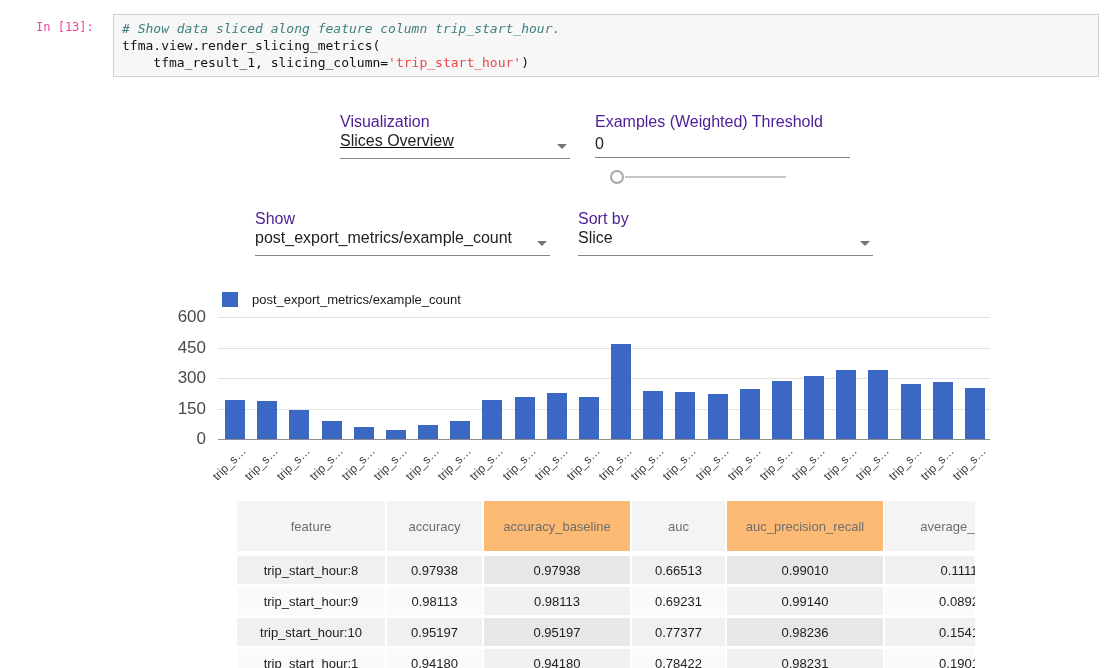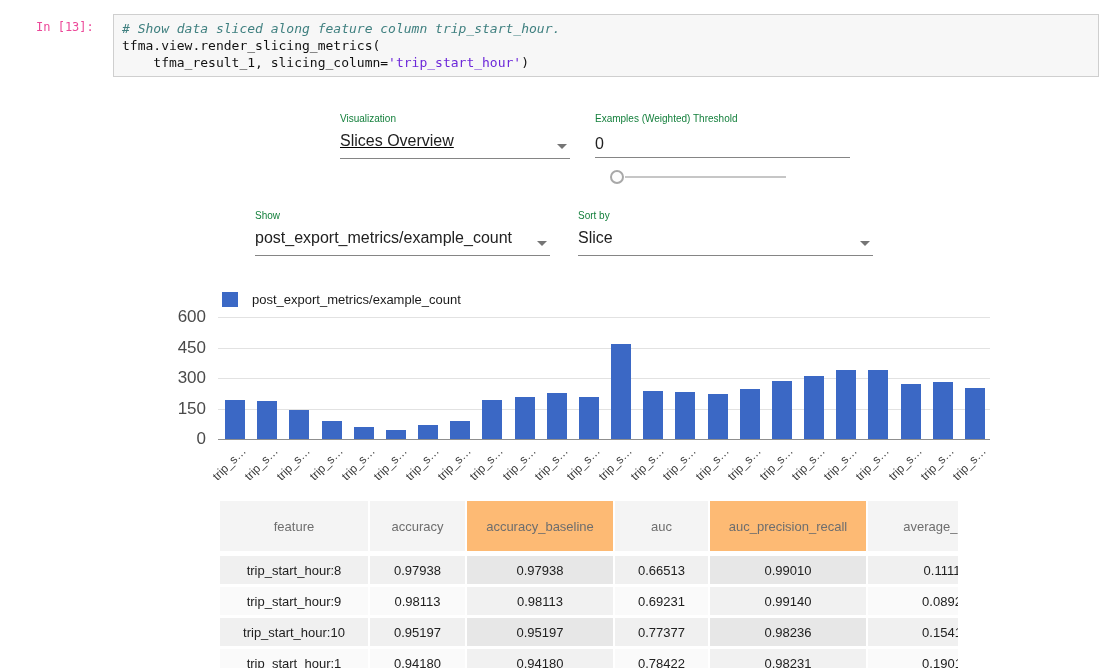--- a/index.html
+++ b/index.html
@@ -17,24 +17,24 @@
   .code-box {
     position:absolute; left:113px; top:14px; width:968px;
     background:#f7f7f7; border:1px solid #cfcfcf;
     padding:5px 8px; box-sizing:content-box;
   }
   .code-line {
     font-family:"DejaVu Sans Mono","Liberation Mono",monospace;
     font-size:13px; line-height:17px; color:#111; white-space:pre;
   }
   .tok-comment { color:#408080; font-style:italic; }
-  .tok-string  { color:#6d28d9; }
-
-  
-  .ctl-label { position:absolute; font-size:10px; color:#15803d; }
+  .tok-string  { color:#ef4444; }
+
+  
+  .ctl-label { position:absolute; font-size:16px; color:#4c1d95; }
   .select {
     position:absolute; height:28px; border-bottom:1px solid #858585;
     cursor:pointer;
   }
   .select .value { font-size:16px; color:#212121; line-height:22px; white-space:nowrap; }
   .select .arrow {
     position:absolute; right:3px; bottom:9px; width:0; height:0;
     border-left:5px solid transparent; border-right:5px solid transparent;
     border-top:5px solid #757575;
   }
@@ -64,21 +64,21 @@
   .gridline { position:absolute; left:0; width:100%; height:1px; background:#e2e2e2; }
   .gridline.baseline { background:#8f8f8f; }
   .bar { position:absolute; }
   .xtick {
     position:absolute; top:134px; width:70px; text-align:right;
     transform:rotate(-45deg); transform-origin:100% 0;
     font-size:12px; color:#3a3a3a; white-space:nowrap;
   }
 
   
-  .table-wrap { position:absolute; left:220px; top:501px; width:738px; height:167px; overflow:hidden; }
+  .table-wrap { position:absolute; left:237px; top:501px; width:738px; height:167px; overflow:hidden; }
   table.metrics { border-collapse:collapse; table-layout:fixed; width:797px; }
   table.metrics th {
     height:48px; background:#f4f4f4; color:#6e6e6e; font-size:13px; font-weight:normal;
     text-align:center; border-bottom:5px solid #fff; border-right:2px solid #fff;
     overflow:hidden; white-space:nowrap;
   }
   table.metrics td {
     height:26px; background:#fafafa; color:#212121; font-size:13px;
     text-align:center; border-bottom:3px solid #fff; border-right:2px solid #fff;
     overflow:hidden; white-space:nowrap;

